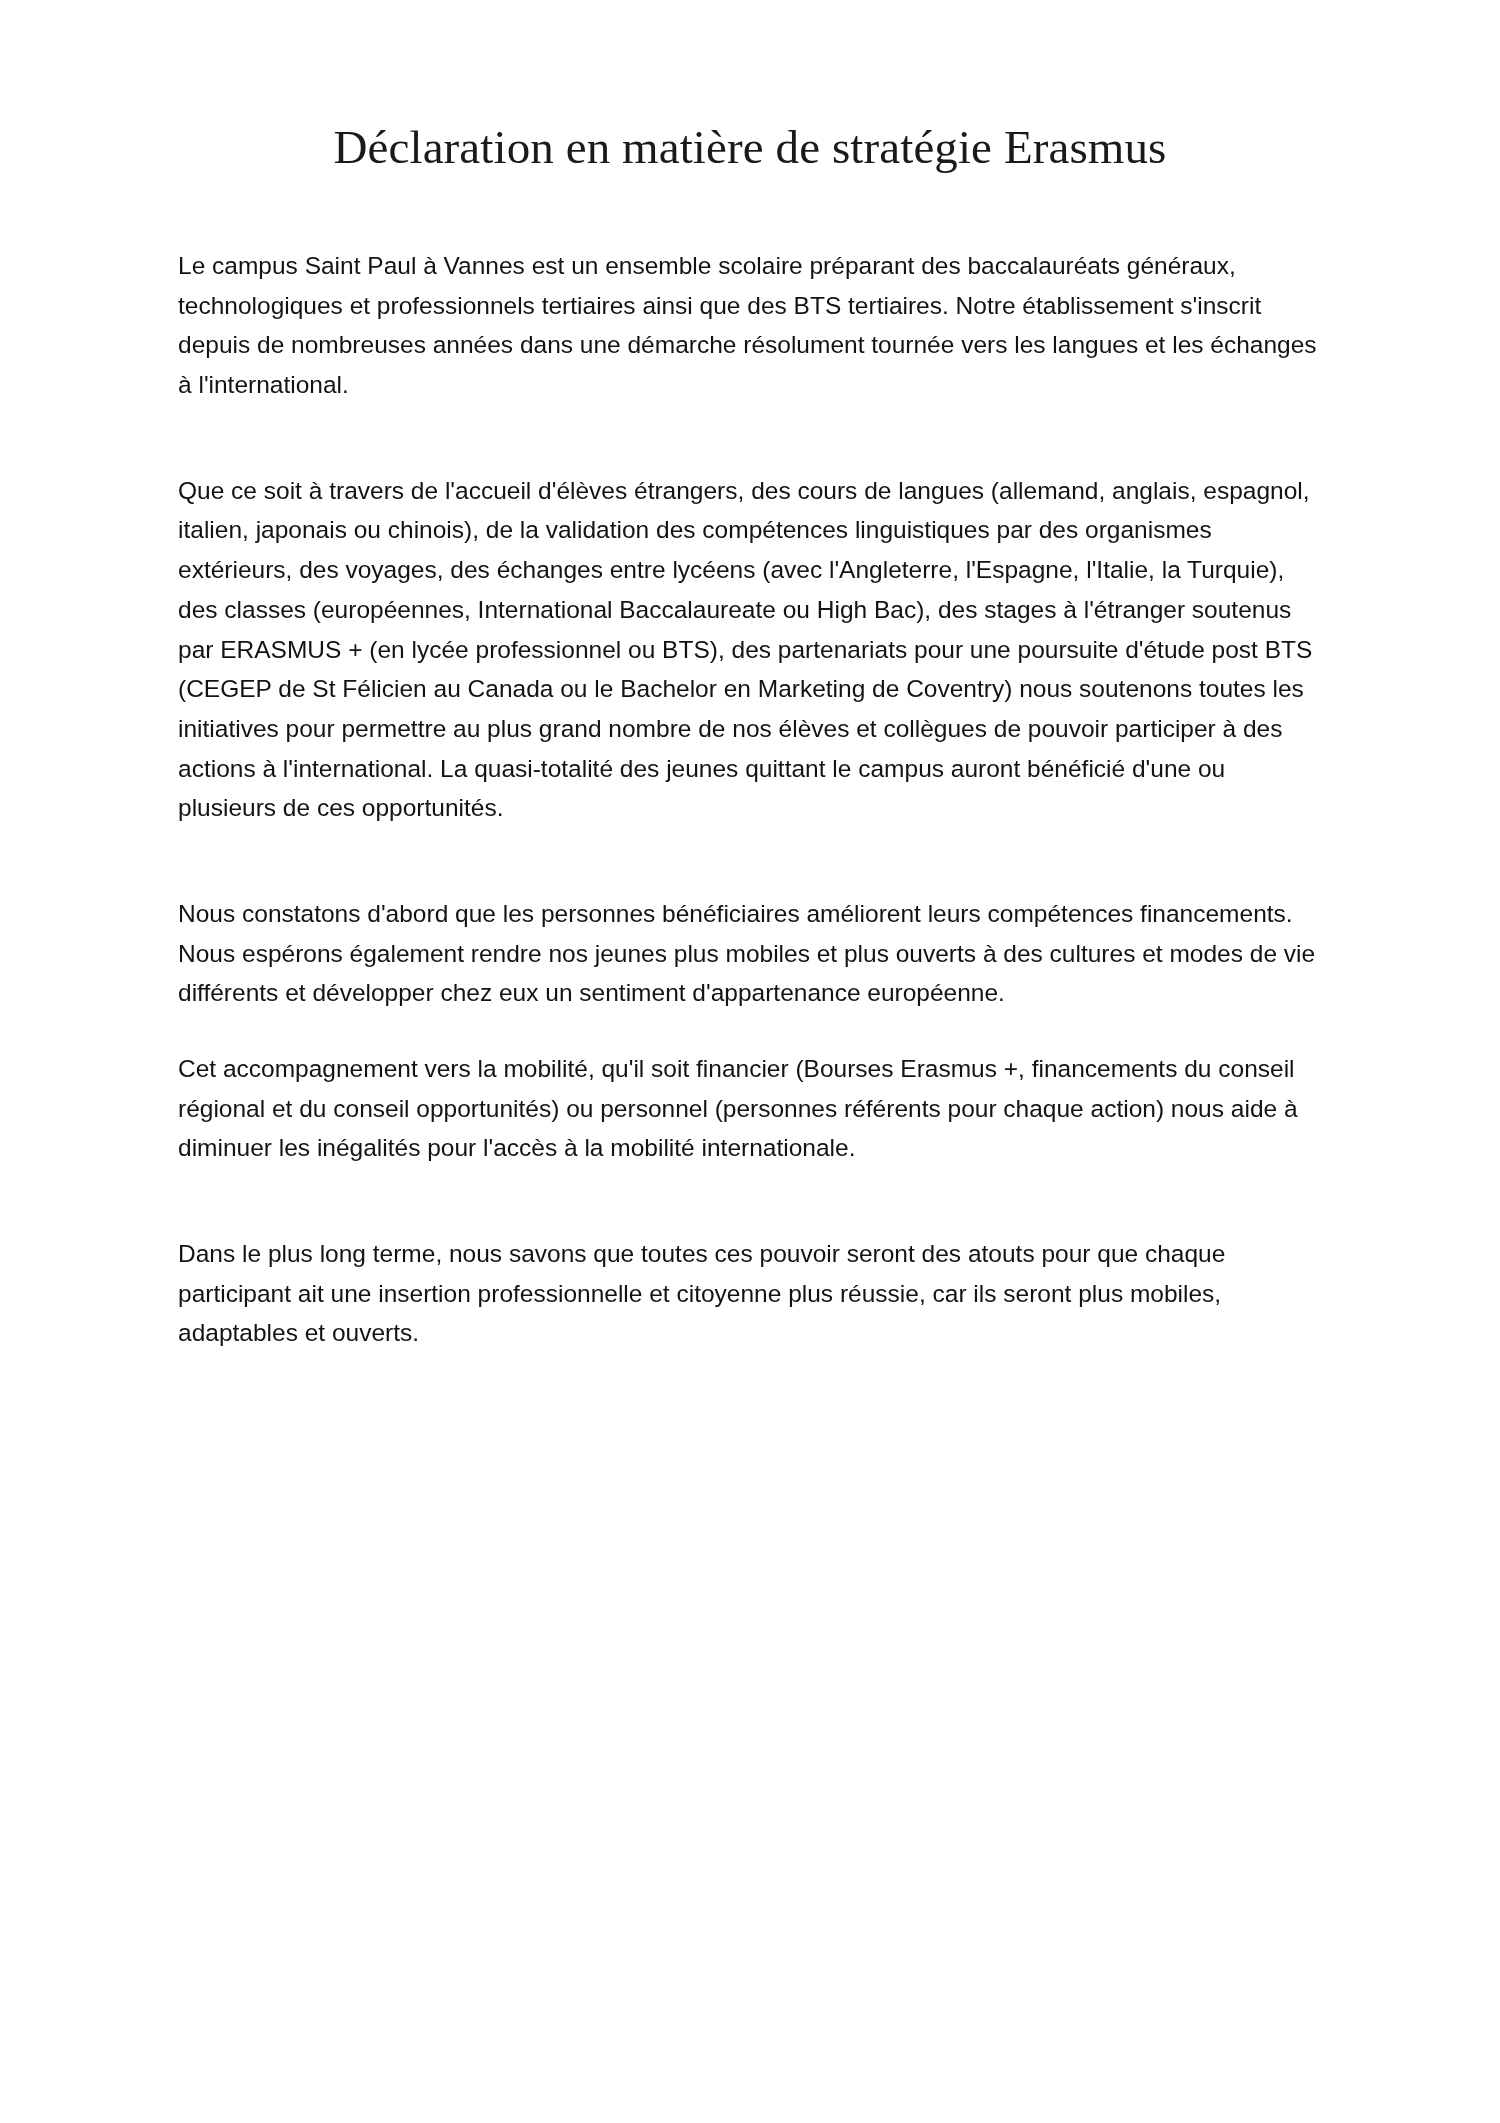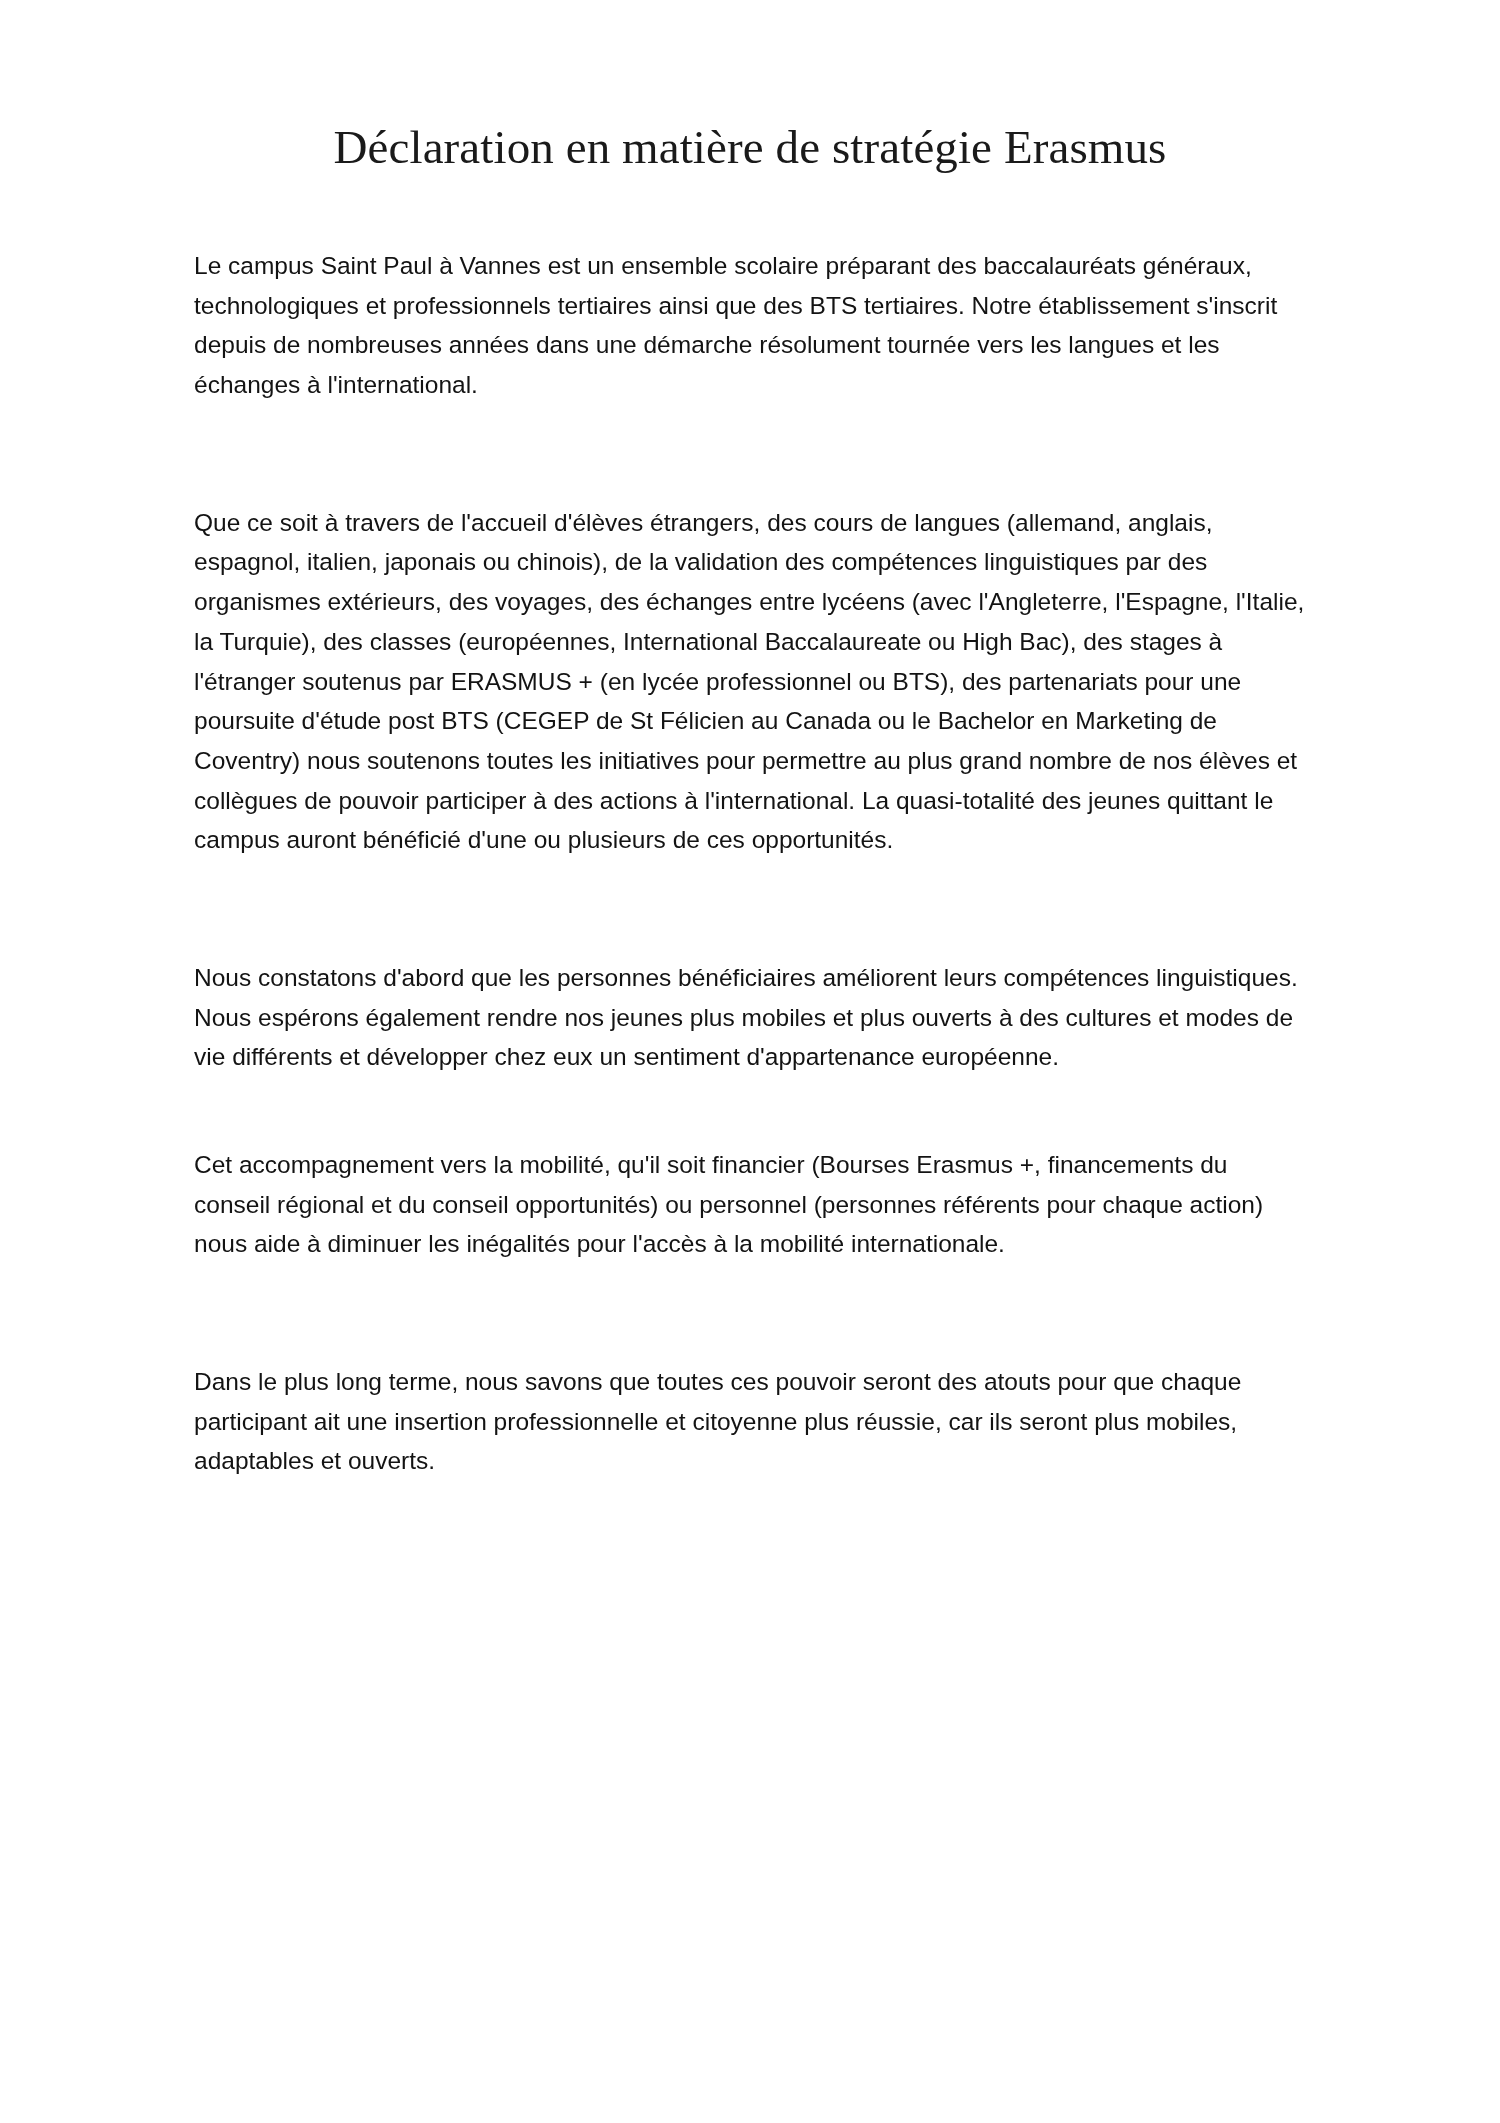--- a/index.html
+++ b/index.html
@@ -31,40 +31,40 @@
     margin: 0 0 72px 0;
     letter-spacing: 0.1px;
     color: #1a1a1a;
   }
   .gap-large { height: 66px; }
   .gap-small { height: 18px; }
   .para {
     font-size: 24.5px;
     line-height: 1.62;
     color: #131313;
-    margin: 16px;
+    margin: 0;
     max-width: 1146px;
   }
 </style>
 </head>
 <body>
 
 <div class="page">
 
   <h1 class="doc-title">Déclaration en matière de stratégie Erasmus</h1>
 
   <p class="para">Le campus Saint Paul à Vannes est un ensemble scolaire préparant des baccalauréats généraux, technologiques et professionnels tertiaires ainsi que des BTS tertiaires. Notre établissement s'inscrit depuis de nombreuses années dans une démarche résolument tournée vers les langues et les échanges à l'international.</p>
 
   <div class="gap-large"></div>
 
   <p class="para">Que ce soit à travers de l'accueil d'élèves étrangers, des cours de langues (allemand, anglais, espagnol, italien, japonais ou chinois), de la validation des compétences linguistiques par des organismes extérieurs, des voyages, des échanges entre lycéens (avec l'Angleterre, l'Espagne, l'Italie, la Turquie), des classes (européennes, International Baccalaureate ou High Bac), des stages à l'étranger soutenus par ERASMUS + (en lycée professionnel ou BTS), des partenariats pour une poursuite d'étude post BTS (CEGEP de St Félicien au Canada ou le Bachelor en Marketing de Coventry) nous soutenons toutes les initiatives pour permettre au plus grand nombre de nos élèves et collègues de pouvoir participer à des actions à l'international. La quasi-totalité des jeunes quittant le campus auront bénéficié d'une ou plusieurs de ces opportunités.</p>
 
   <div class="gap-large"></div>
 
-  <p class="para">Nous constatons d'abord que les personnes bénéficiaires améliorent leurs compétences linguistiques. Nous espérons également rendre nos jeunes plus mobiles et plus ouverts à des cultures et modes de vie différents et développer chez eux un sentiment d'appartenance européenne.</p>
+  <p class="para">Nous constatons d'abord que les personnes bénéficiaires améliorent leurs compétences financements. Nous espérons également rendre nos jeunes plus mobiles et plus ouverts à des cultures et modes de vie différents et développer chez eux un sentiment d'appartenance européenne.</p>
 
   <div class="gap-small"></div>
   <div class="gap-small"></div>
 
   <p class="para">Cet accompagnement vers la mobilité, qu'il soit financier (Bourses Erasmus +, financements du conseil régional et du conseil opportunités) ou personnel (personnes référents pour chaque action) nous aide à diminuer les inégalités pour l'accès à la mobilité internationale.</p>
 
   <div class="gap-large"></div>
 
   <p class="para">Dans le plus long terme, nous savons que toutes ces pouvoir seront des atouts pour que chaque participant ait une insertion professionnelle et citoyenne plus réussie, car ils seront plus mobiles, adaptables et ouverts.</p>
 

